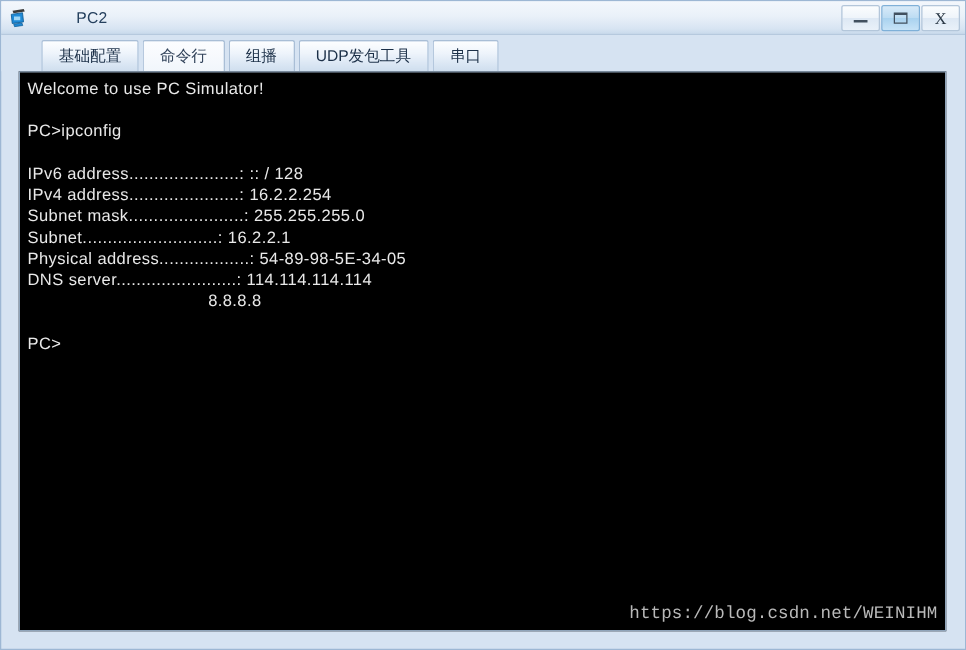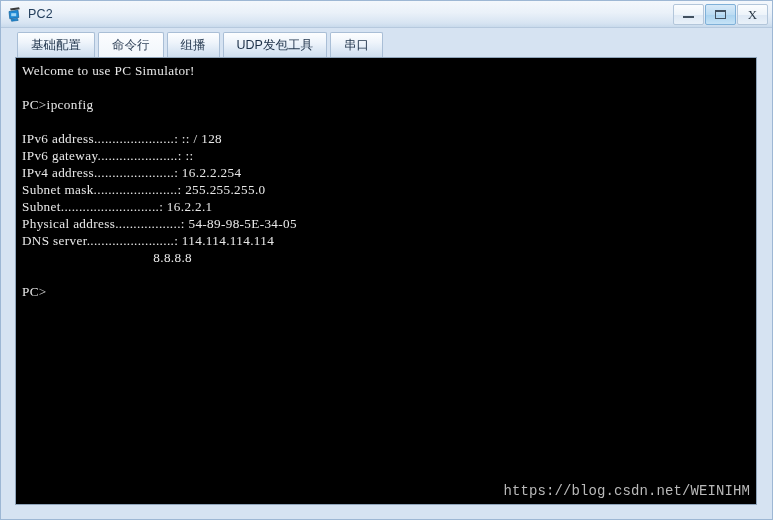--- a/index.html
+++ b/index.html
@@ -30,20 +30,21 @@
   
   .titlebar {
     position: relative;
     height: 27px;
     flex: 0 0 27px;
     background: linear-gradient(to bottom, #f3f7fc 0%, #eaf1f9 45%, #d7e4f2 85%, #c9daec 100%);
     border-bottom: 1px solid #b6c9de;
     display: flex;
     align-items: center;
     box-sizing: border-box;
+    gap: 33px;
   }
   .title-icon {
     width: 18px;
     height: 18px;
     margin-left: 5px;
     margin-right: 4px;
     position: relative;
     flex: 0 0 18px;
   }
   .title-text {
@@ -96,21 +97,21 @@
     font-family: "Liberation Serif", serif;
     color: #2b3946;
     line-height: 1;
   }
 
   
   .tabstrip {
     flex: 0 0 29px;
     height: 29px;
     position: relative;
-    padding-left: 16px;
+    padding-left: 32px;
     display: flex;
     align-items: flex-end;
     background: #d6e3f2;
     box-sizing: border-box;
   }
   .tab {
     height: 25px;
     min-width: 46px;
     margin-right: 3px;
     padding: 0 13px;
@@ -144,21 +145,21 @@
     width: 100%;
     height: 100%;
     background: #000000;
     border: 1px solid #8fa4ba;
     box-sizing: border-box;
     position: relative;
     overflow: hidden;
     padding: 4px 0 0 6px;
   }
   .term-line {
-    font-family: Liberation Serif, serif;
+    font-family: Liberation Sans, sans-serif;
     font-size: 13.2px;
     line-height: 17px;
     color: #e9e9e9;
     white-space: pre;
     letter-spacing: 0.35px;
   }
   .term-line.blank {
     color: transparent;
   }
   .watermark {
@@ -222,21 +223,20 @@
   </div>
 
   <div class="term-wrap">
     <div class="terminal" id="terminal">
 
       <div class="term-line">Welcome to use PC Simulator!</div>
         <div class="term-line blank">&nbsp;</div>
         <div class="term-line">PC&gt;ipconfig</div>
         <div class="term-line blank">&nbsp;</div>
         <div class="term-line">IPv6 address......................: :: / 128</div>
-        <div class="term-line">IPv6 gateway......................: ::</div>
         <div class="term-line">IPv4 address......................: 16.2.2.254</div>
         <div class="term-line">Subnet mask.......................: 255.255.255.0</div>
         <div class="term-line">Subnet...........................: 16.2.2.1</div>
         <div class="term-line">Physical address..................: 54-89-98-5E-34-05</div>
         <div class="term-line">DNS server........................: 114.114.114.114</div>
         <div class="term-line">                                    8.8.8.8</div>
         <div class="term-line blank">&nbsp;</div>
         <div class="term-line">PC&gt;</div>
         <div class="watermark">https://blog.csdn.net/WEINIHM</div>
     </div>

